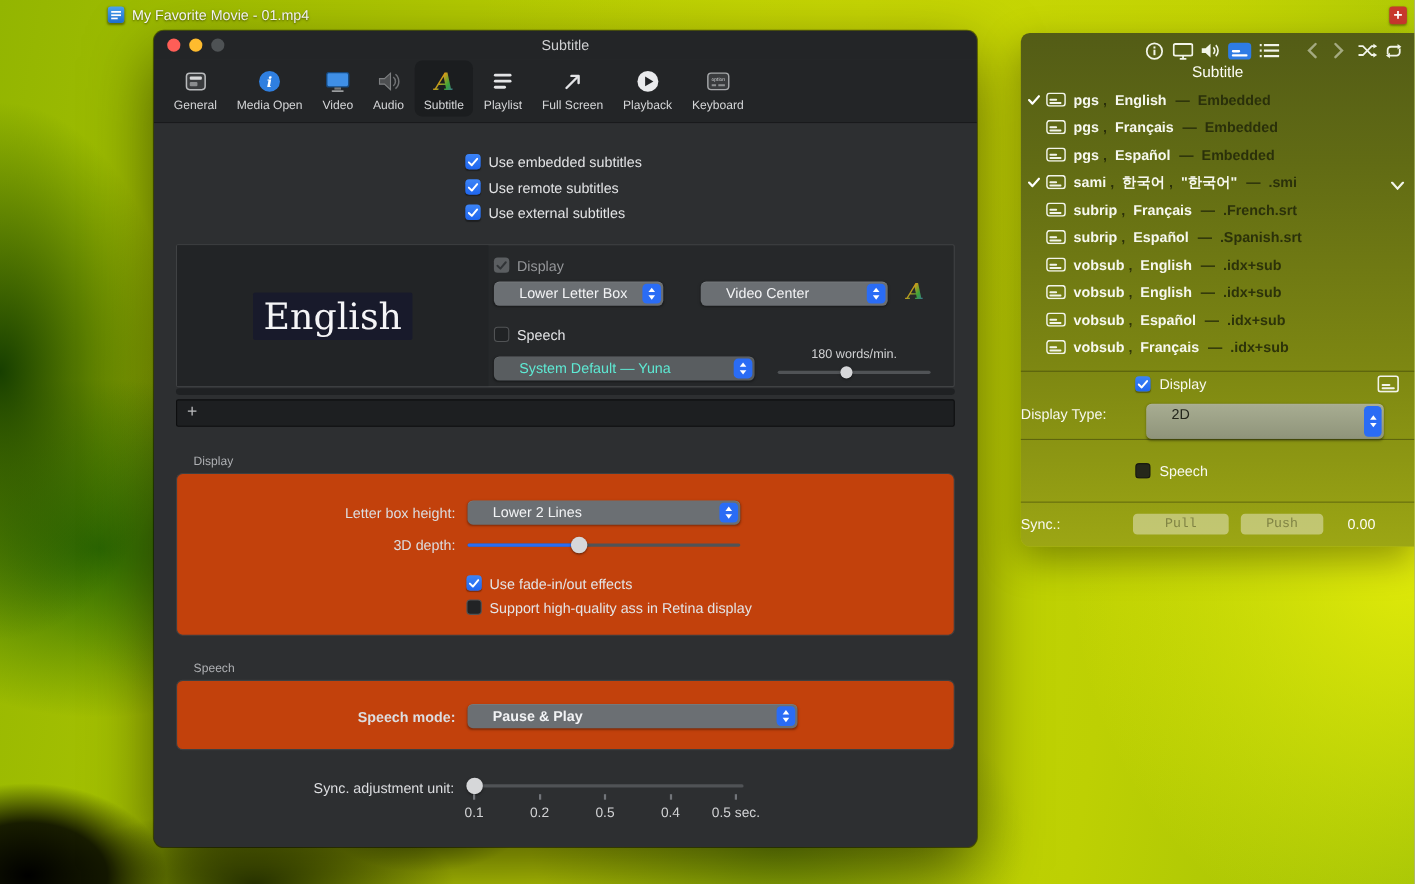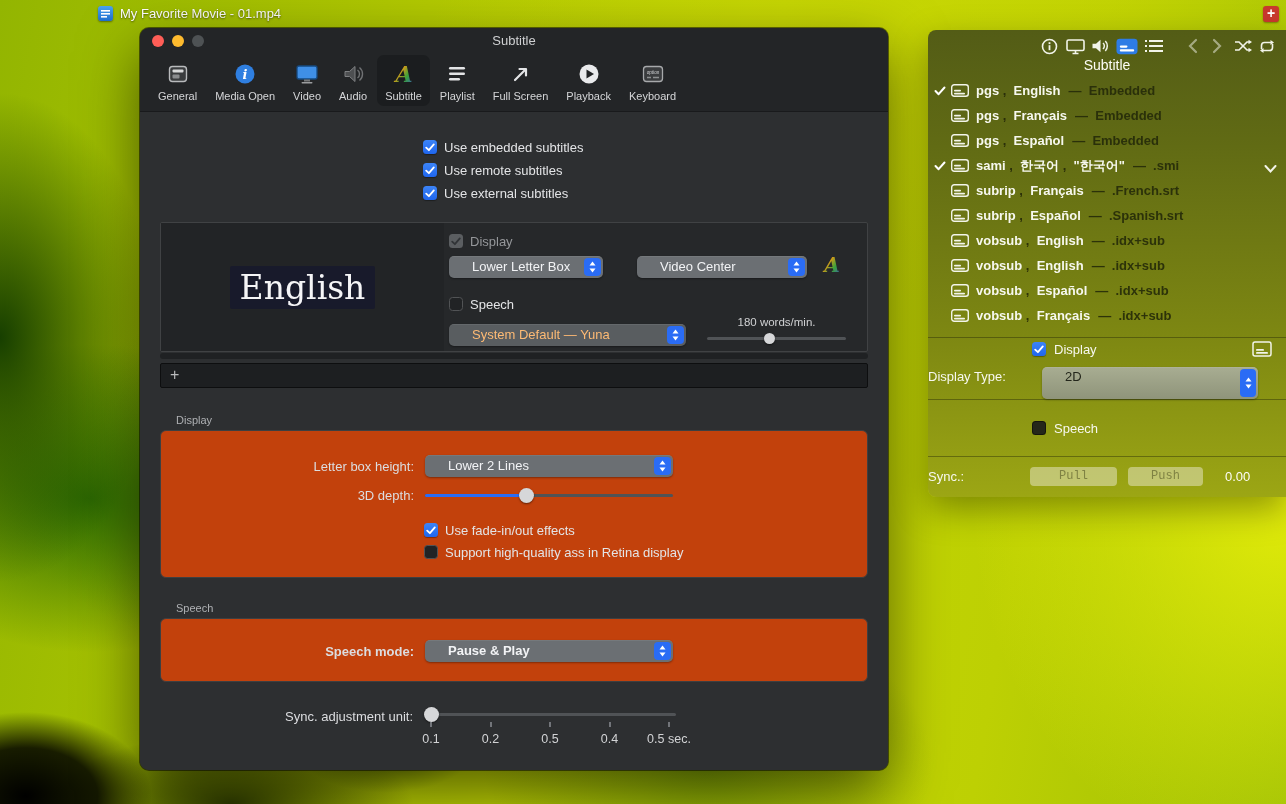--- a/index.html
+++ b/index.html
@@ -58,21 +58,21 @@
     display:flex; align-items:center; justify-content:center; }
   .sample-text { font-family:"DejaVu Serif", serif; font-size:33px; color:#f5f5f7;
     background:#181a2b; padding:2px 10px; border-radius:2px; }
   .pv-label-dim { font-size:13px; color:#95979a; }
 
   .popup { position:absolute; height:22px; background:#6b6f73; border-radius:5px; color:#f2f3f5;
     font-size:13px; line-height:22px; padding:0 26px 0 23px; white-space:nowrap; overflow:hidden;
     box-shadow:inset 0 0.5px 0 rgba(255,255,255,.14), 0 1px 2px rgba(0,0,0,.35); }
   .popup .stepper { position:absolute; top:2px; right:2px; bottom:2px; width:17px; background:#2a6cf5;
     border-radius:4px; display:flex; align-items:center; justify-content:center; }
-  .popup.disabled { background:#595d60; color:#fdba74; }
+  .popup.disabled { background:#595d60; color:#5eead4; }
 
   .h-slider { position:absolute; height:16px; }
   .h-slider .track { position:absolute; left:0; right:0; top:6px; height:3px; border-radius:1.5px; background:#505356; }
   .h-slider .fill { position:absolute; left:0; top:6px; height:3px; border-radius:1.5px; background:#2a6cf5; }
   .h-slider .thumb { position:absolute; top:0; width:15px; height:15px; border-radius:50%;
     background:#d6d7d9; box-shadow:0 1px 2px rgba(0,0,0,.5); }
   .h-slider .thumb.small { width:11px; height:11px; top:2px; }
   .h-slider .tick { position:absolute; top:15px; width:2px; height:5px; background:#72757a; }
 
   .scroll-strip { position:absolute; left:20px; top:241px; width:708px; height:6px; background:#1f2123; border-radius:3px; }
@@ -361,21 +361,21 @@
         </div>
         <div class="cb-row" style="left:263px; top:113px;">
           <span class="cb unchecked"></span>
           <span class="cb-label">Support high-quality ass in Retina display</span>
         </div>
       </div>
 
       <div class="group-label" style="left:36px; top:490px;">Speech</div>
       <div class="group-box" style="top:506px; height:64px;font-weight:bold;">
         <div class="form-label" style="top:25px;">Speech mode:</div>
-        <div class="popup" style="left:264px; top:21px; width:248px;">
+        <div class="popup" style="left:264px; top:21px; width:300px;">
           <span>Pause &amp; Play</span>
           <span class="stepper">
               <svg width="9" height="14" viewBox="0 0 9 14">
                 <path d="M4.5 1.5 L7.5 5.5 H1.5 Z" fill="#fff"></path>
                 <path d="M4.5 12.5 L1.5 8.5 H7.5 Z" fill="#fff"></path>
               </svg>
             </span>
         </div>
       </div>
 

